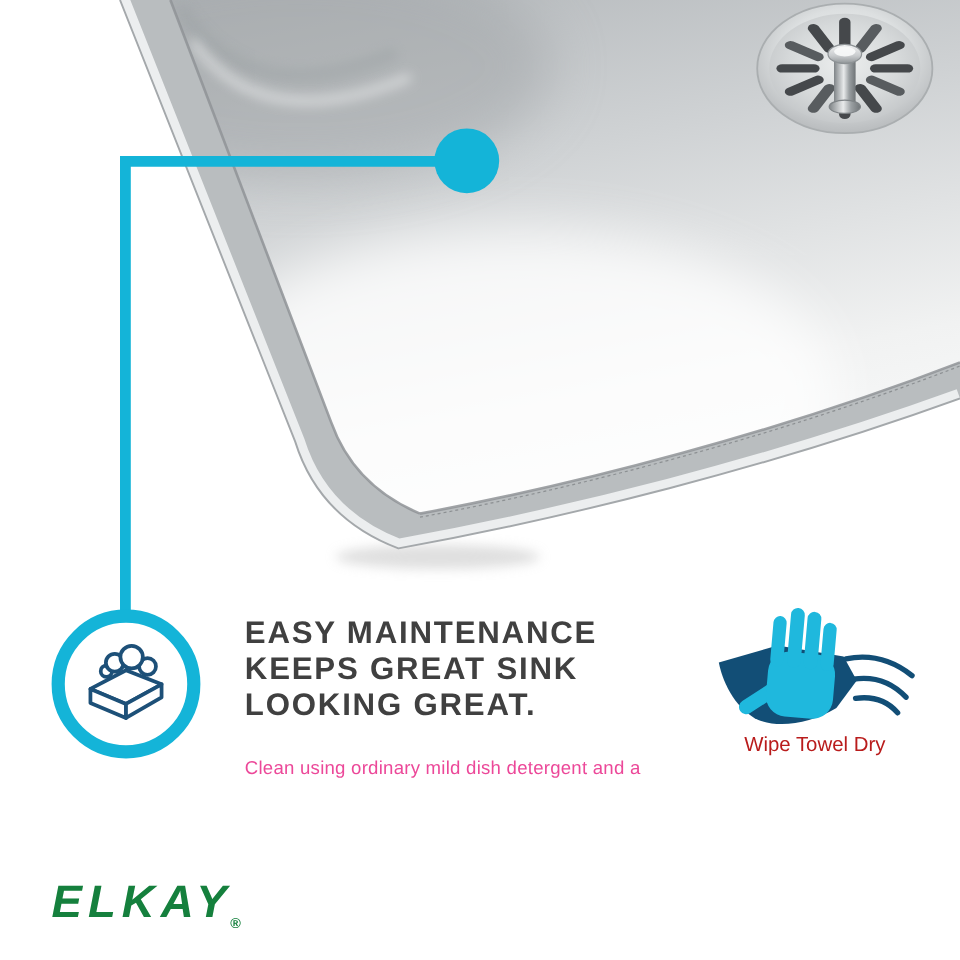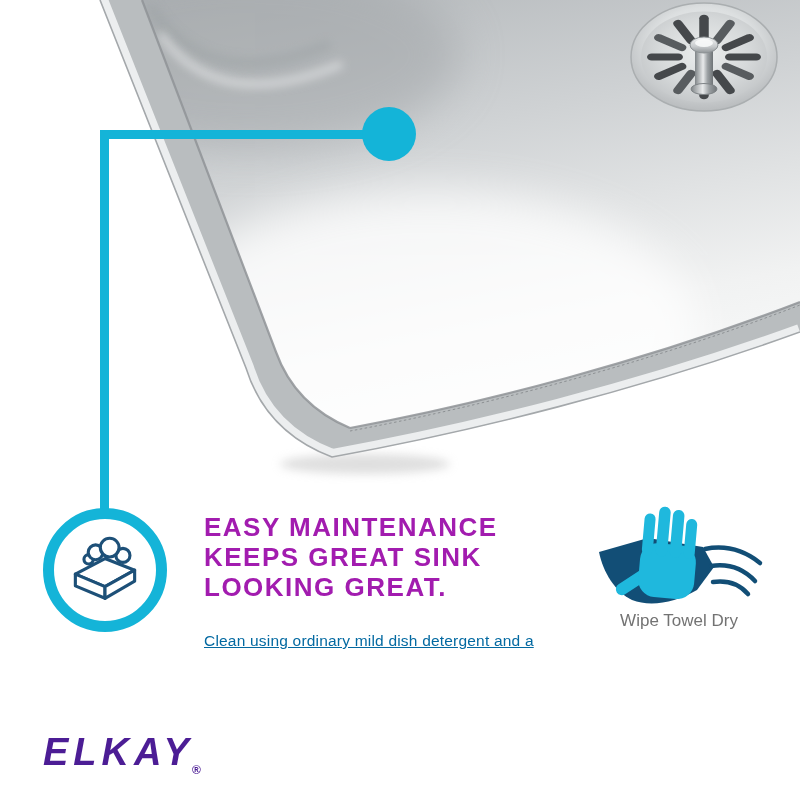--- a/index.html
+++ b/index.html
@@ -3,38 +3,37 @@
 <meta charset="utf-8">
 <style>
   html,body{margin:0;padding:0;background:#ffffff;}
   #canvas{
     position:relative;width:800px;height:800px;background:#ffffff;
     font-family:"Liberation Sans",sans-serif;overflow:hidden;
   }
   #scene{position:absolute;left:0;top:0;}
   .headline{
     position:absolute;left:204px;top:512px;
-    color:#a21caf;font-size:26px;font-weight:700;line-height:30px;
+    color:#404040;font-size:26px;font-weight:700;line-height:30px;
     letter-spacing:1.5px;white-space:nowrap;
   }
   .headline span{display:block;}
   .care-text{
     position:absolute;left:204px;top:626px;
-    color:#0369a1;font-size:15.5px;line-height:29px;letter-spacing:0.2px;
+    color:#ec4899;font-size:15.5px;line-height:29px;letter-spacing:0.2px;
     white-space:nowrap;
-    text-decoration:underline;
   }
   .care-text span{display:block;}
   .tip-label{
     position:absolute;left:593px;top:611px;width:172px;
-    text-align:center;color:#737373;font-size:17px;line-height:20px;
+    text-align:center;color:#b91c1c;font-size:17px;line-height:20px;
   }
   .brand-logo{
     position:absolute;left:43px;top:732px;
-    color:#4c1d95;font-size:38px;line-height:40px;font-weight:700;font-style:italic;
+    color:#15803d;font-size:38px;line-height:40px;font-weight:700;font-style:italic;
     letter-spacing:5px;white-space:nowrap;
   }
   .brand-logo .reg{
     font-size:12px;letter-spacing:0;position:relative;top:9px;margin-left:-2px;
     font-style:normal;font-weight:700;
   }
 </style>
 </head>
 <body>
 

